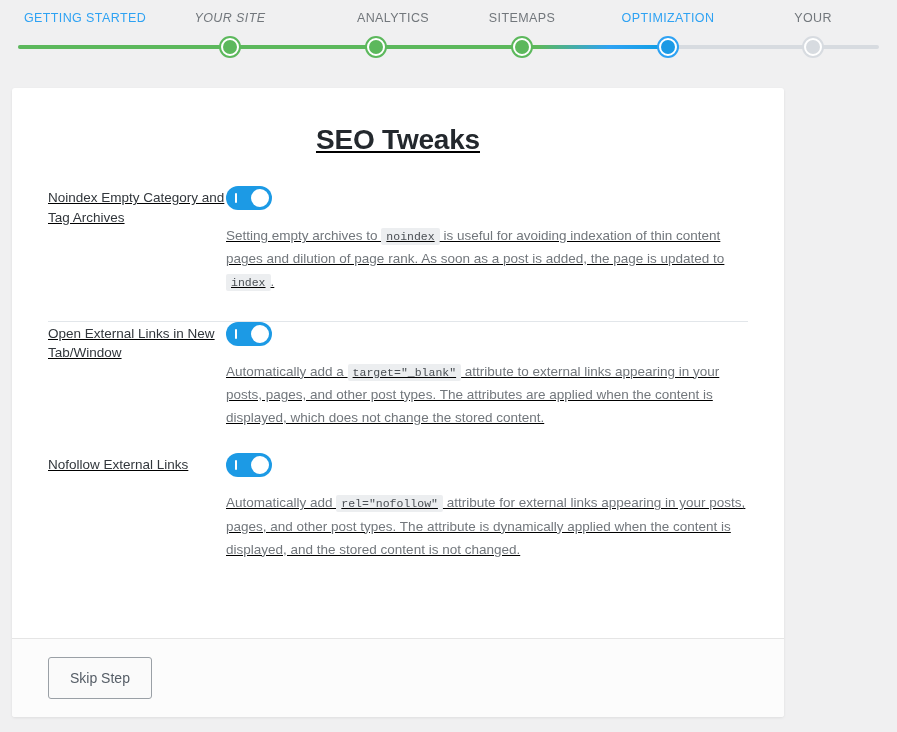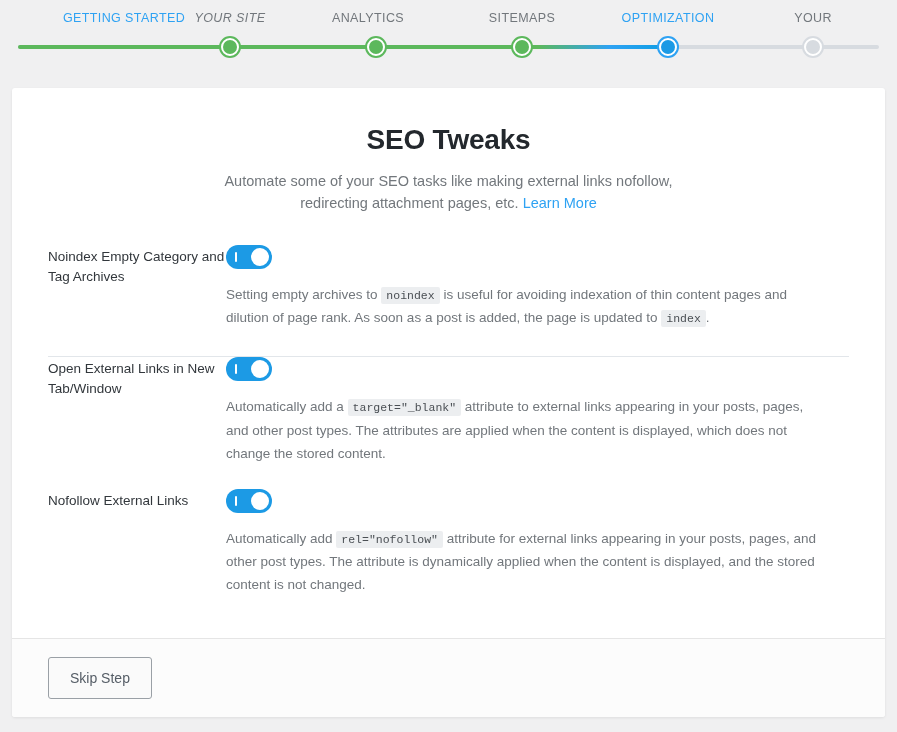--- a/index.html
+++ b/index.html
@@ -87,26 +87,27 @@
   .node.current { border: 2px solid #2ea2f3; }
   .node.current .dot { background: #1c9ae5; }
   .node.todo { border: 2px solid #d7dbe0; }
   .node.todo .dot { background: #d7dbe0; }
 
   
   #card {
     position: absolute;
     left: 12px;
     top: 88px;
-    width: 873px;
+    width: 772px;
     height: 629px;
     background: #ffffff;
     border-radius: 3px;
     box-shadow: 0 1px 3px rgba(0,0,0,0.08);
     overflow: hidden;
+    text-decoration: underline;
   }
   .card-body {
     padding: 0 36px;
   }
   h1.title {
     margin: 0;
     padding-top: 36px;
     text-align: center;
     font-size: 28px;
     font-weight: bold;
@@ -227,23 +228,23 @@
     color: #ffffff;
     padding: 15px 25px;
     font-size: 14.5px;
   }
 </style>
 </head>
 <body>
 
 <div id="stepper">
   <div class="step-labels" id="step-labels">
-      <div class="step-label link" style="left: 85px; margin-left: 39px;">GETTING STARTED</div>
+      <div class="step-label link" style="left: 85px;">GETTING STARTED</div>
       <div class="step-label gray" style="left: 230px; font-style: italic;">YOUR SITE</div>
-      <div class="step-label gray" style="left: 368px;">ANALYTICS</div>
+      <div class="step-label gray" style="left: 393px;">ANALYTICS</div>
       <div class="step-label gray" style="left: 522px;">SITEMAPS</div>
       <div class="step-label link" style="left: 668px; text-align: right;">OPTIMIZATION</div>
       <div class="step-label gray" style="left: 813px;">YOUR</div>
     </div>
   <div class="track">
     <div class="track-fill-green"></div>
     <div class="track-fill-blue"></div>
   </div>
   <div id="step-nodes">
       <div class="node done" style="left: 230px;">
@@ -262,23 +263,20 @@
         <div class="dot"></div>
       </div>
     </div>
 </div>
 
 <div id="card">
   <div class="card-body">
 
     <h1 class="title">SEO Tweaks</h1>
 
-    <p class="subtitle">
-      <span>Automate some of your SEO tasks like making external links nofollow, redirecting attachment pages, etc. </span><a href="#">Learn More</a>
-    </p>
 
     <div class="settings" id="settings-list">
         <div class="setting-row bordered">
           <div class="setting-label">Noindex Empty Category and Tag Archives</div>
           <div class="setting-content">
             <span class="toggle" role="switch" aria-checked="true">
               <span class="bar"></span>
               <span class="knob"></span>
             </span>
             <p class="setting-desc"><span>Setting empty archives to </span><code class="inline">noindex</code><span> is useful for avoiding indexation of thin content pages and dilution of page rank. As soon as a post is added, the page is updated to </span><code class="inline">index</code><span>.</span></p>

